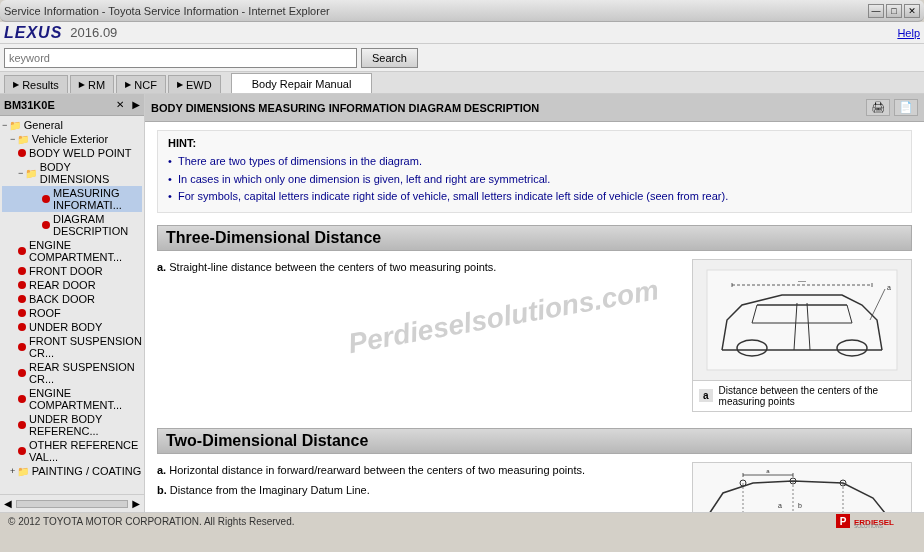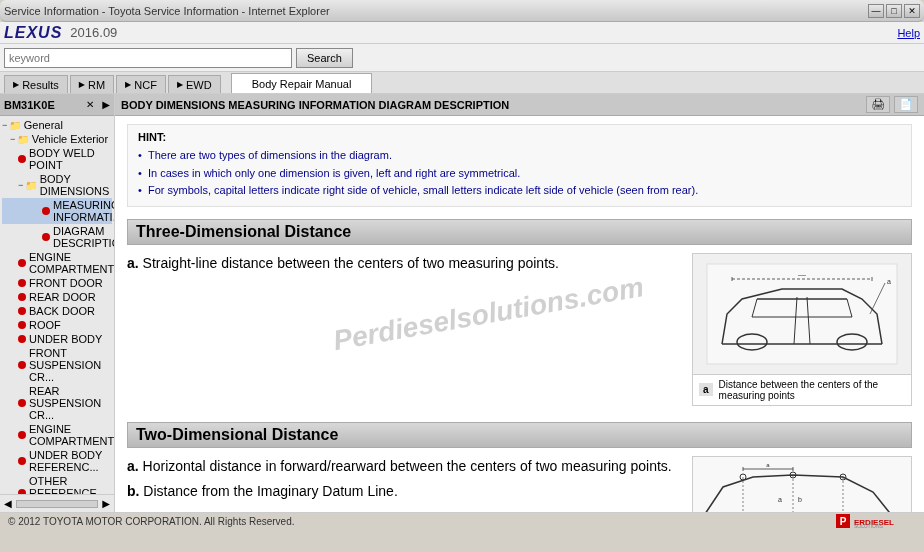--- a/index.html
+++ b/index.html
@@ -40,21 +40,21 @@
     .toolbar {
       background: #f0f0f0;
       height: 28px;
       display: flex;
       align-items: center;
       padding: 0 4px;
       gap: 4px;
       border-bottom: 1px solid #ccc;
     }
     .search-input {
-      width: 288px; height: 20px; border: 1px solid #888; padding: 0 4px; font-size: 11px; background: white;
+      width: 353px; height: 20px; border: 1px solid #888; padding: 0 4px; font-size: 11px; background: white;
     }
     .search-btn {
       height: 20px; padding: 0 10px; font-size: 11px; background: linear-gradient(to bottom, #f0f0f0, #d0d0d0);
       border: 1px solid #888; cursor: pointer;
     }
 
     
     .nav-tabs {
       background: #e0e0e0;
       height: 22px;
@@ -77,21 +77,21 @@
 
     
     .main-area {
       display: flex;
       height: calc(552px - 22px - 22px - 28px - 22px - 22px - 18px);
       background: #d4d0c8;
     }
 
     
     .left-panel {
-      width: 115px;
+      width: 145px;
       background: #e8e8e8;
       border-right: 1px solid #ccc;
       overflow: hidden;
       display: flex;
       flex-direction: column;
     }
     .left-panel-header {
       background: #c0c0c0;
       height: 22px;
       display: flex;
@@ -147,21 +147,21 @@
       padding: 3px 8px;
       font-size: 16px;
       font-weight: bold;
       margin-bottom: 8px;
     }
     .content-row {
       display: flex;
       gap: 10px;
       margin-bottom: 8px;
     }
-    .content-text { flex: 1; font-size: 14px; }
+    .content-text { flex: 1; font-size: 11px; }
     .content-text p { margin-bottom: 4px; line-height: 1.5; }
     .diagram-box {
       width: 220px;
       flex-shrink: 0;
       border: 1px solid #ccc;
       background: #f8f8f8;
       display: flex;
       flex-direction: column;
     }
     .diagram-img {
@@ -384,21 +384,21 @@
 
     <div style="height:18px; background:#e8e8e8; border-top:1px solid #ccc; display:flex; align-items:center; padding:0 4px; gap:4px;">
       <span style="font-size:10px; cursor:pointer;">◀</span>
       <div style="flex:1; height:8px; background:#d0d0d0; border:1px solid #aaa;"></div>
       <span style="font-size:10px; cursor:pointer;">▶</span>
     </div>
   </div>
 
   <div class="right-panel">
 
-    <div style="height:22px; background:#c8c8c8; border-bottom:1px solid #aaa; display:flex; align-items:center; padding:0 6px; gap:8px;">
+    <div style="height:28px; background:#c8c8c8; border-bottom:1px solid #aaa; display:flex; align-items:center; padding:0 6px; gap:8px;">
       <span style="font-size:11px; font-weight:bold;">BODY DIMENSIONS  MEASURING INFORMATION  DIAGRAM DESCRIPTION</span>
       <div style="margin-left:auto; display:flex; gap:4px;">
         <span style="cursor:pointer; font-size:11px; padding:1px 4px; background:#d0d0d0; border:1px solid #aaa;">🖨</span>
         <span style="cursor:pointer; font-size:11px; padding:1px 4px; background:#d0d0d0; border:1px solid #aaa;">📄</span>
       </div>
     </div>
 
     <div class="content-area" style="position:relative;">
 
       <div class="watermark">Perdieselsolutions.com</div>

